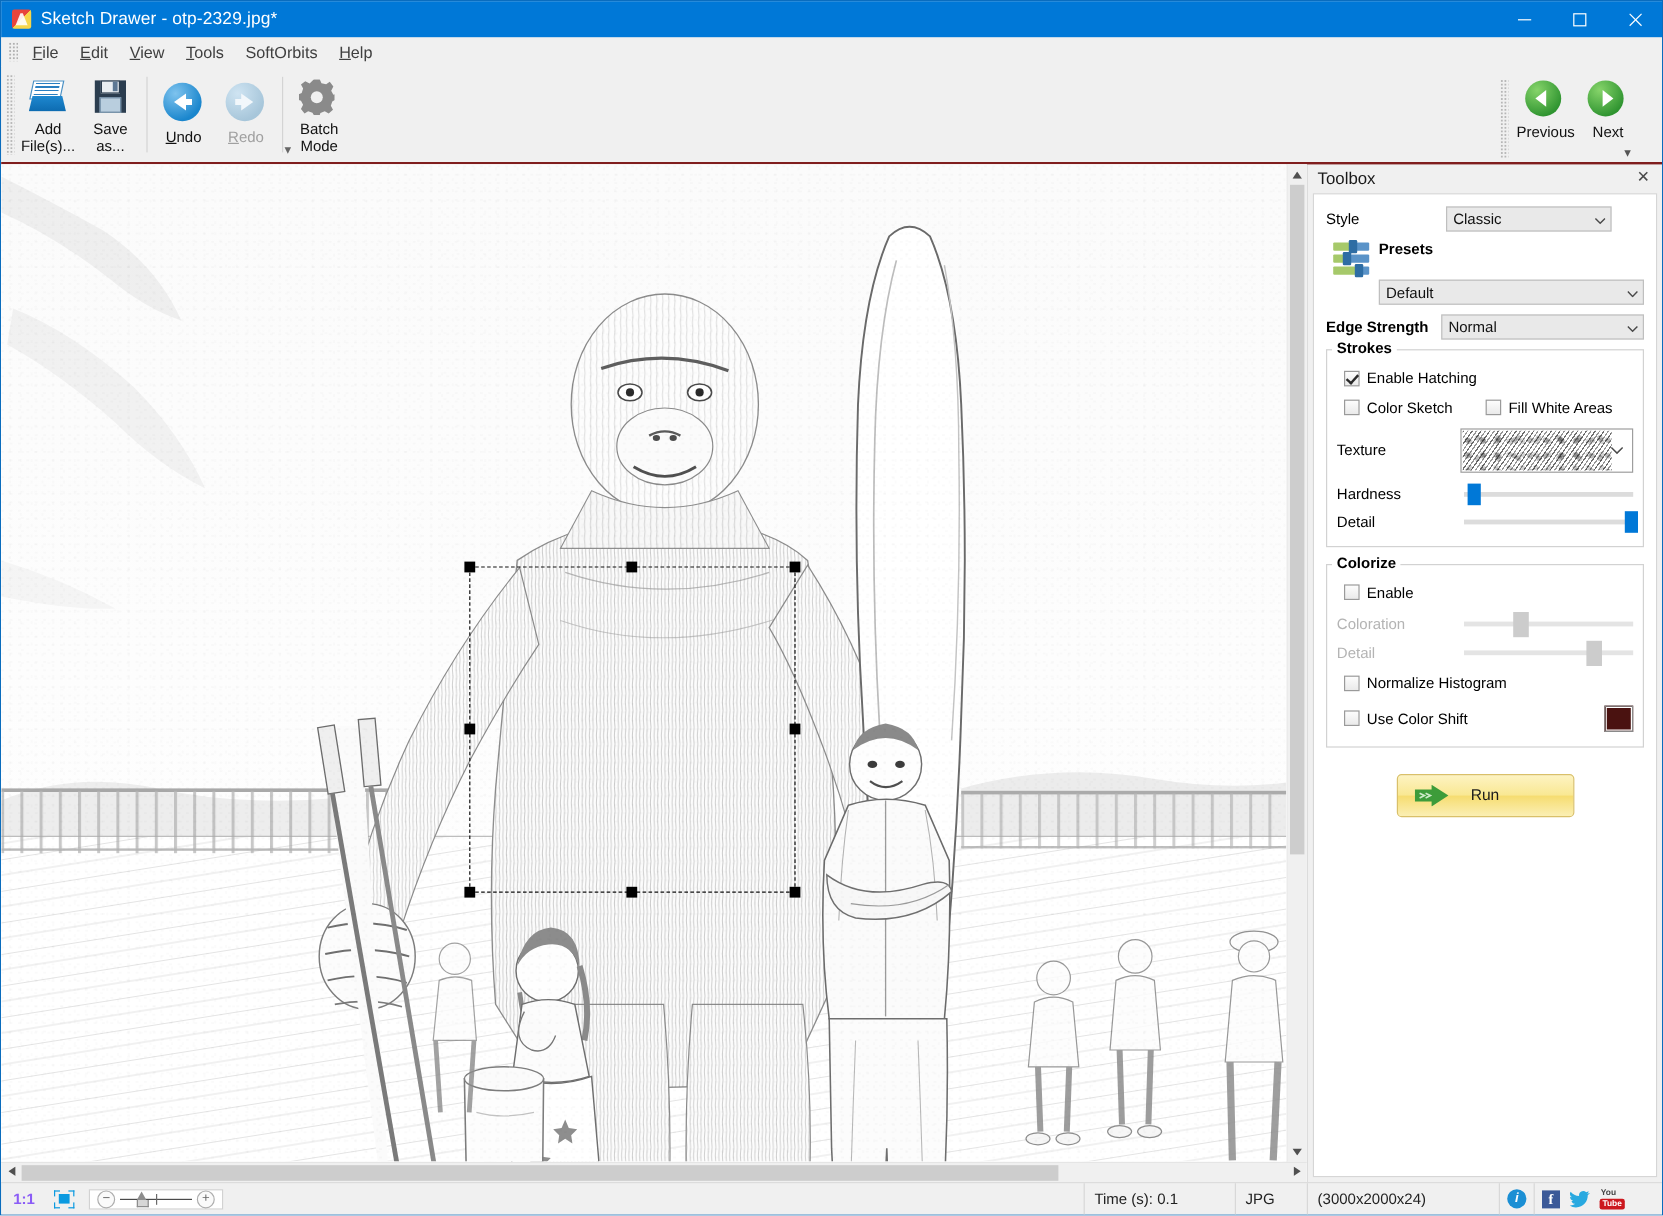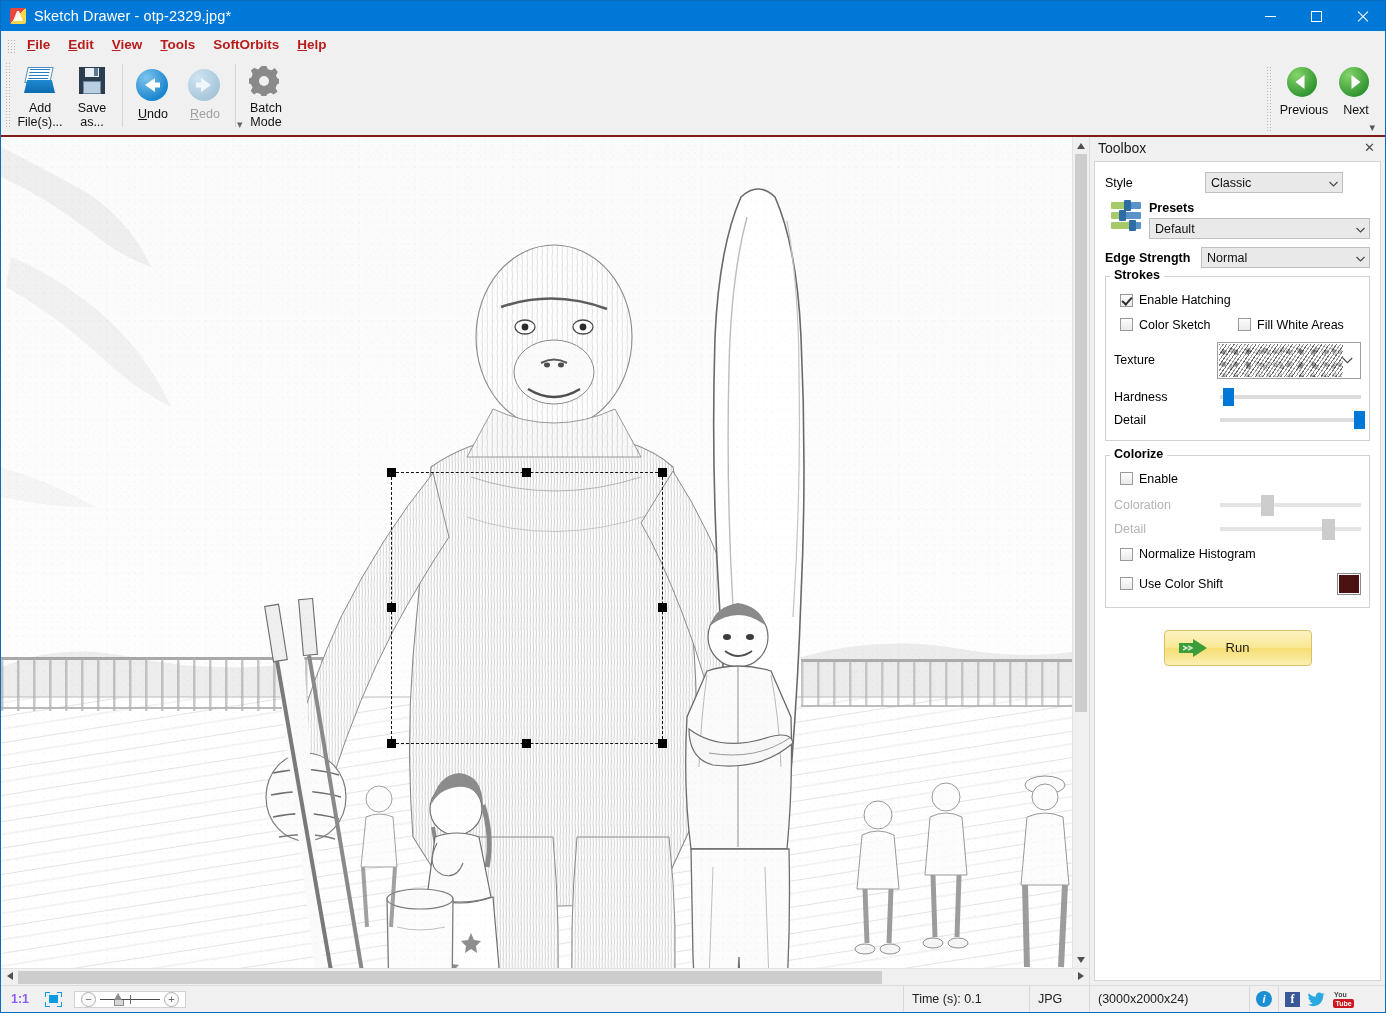--- a/index.html
+++ b/index.html
@@ -50,25 +50,24 @@
     content: ""; position: absolute; left: 0; top: 6px;
     width: 14px; height: 1px; background: #fff;
   }
   .glyph-close:before { transform: rotate(45deg); }
   .glyph-close:after  { transform: rotate(-45deg); }
 
   
   .menubar {
     height: 25px; min-height: 25px;
     background: #f0f0f0;
-    display: flex; align-items: flex-end;
+    display: flex; align-items: center;
     padding-left: 6px;
-    font-size: 13.5px; color: #b91c1c;
+    font-size: 13.5px; color: #404040;
     border-bottom: 1px solid #f0f0f0;
-    font-weight: bold;
   }
   .menu-grip {
     width: 8px; height: 16px; margin-right: 3px;
     background-image: radial-gradient(#b0b0b0 42%, transparent 43%);
     background-size: 3px 3px;
   }
   .menu-item {
     padding: 3px 9px; cursor: default; white-space: nowrap;
   }
   .menu-item u { text-decoration: underline; }
@@ -156,21 +155,21 @@
     clip-path: polygon(42% 0,58% 0,63% 11%,76% 14%,86% 7%,96% 20%,90% 32%,96% 43%,
                        100% 42%,100% 58%,93% 62%,89% 74%,95% 85%,83% 95%,72% 89%,
                        60% 94%,58% 100%,42% 100%,38% 93%,26% 89%,16% 95%,6% 83%,
                        12% 71%,6% 60%,0 58%,0 42%,8% 38%,12% 26%,6% 15%,18% 6%,30% 12%);
   }
   .ico-gear .hole {
     position: absolute; left: 50%; top: 50%; width: 10px; height: 10px;
     margin: -5px 0 0 -5px; border-radius: 50%; background: #f0f0f0;
   }
   
-  .tb-right { position: absolute; right: 6px; top: 0; display: flex; align-items: flex-start; padding-top: 4px; }
+  .tb-right { position: absolute; right: 22px; top: 0; display: flex; align-items: flex-start; padding-top: 4px; }
   .ico-nav { width: 30px; height: 30px; border-radius: 50%; position: relative;
     background: radial-gradient(circle at 33% 27%, #86d46a, #2f9430 75%); margin-top: 2px; }
   .ico-nav .tri {
     position: absolute; left: 50%; top: 50%; width: 0; height: 0;
     transform: translate(-50%,-50%);
     border-top: 7px solid transparent; border-bottom: 7px solid transparent;
   }
   .ico-nav.prev .tri { border-right: 9px solid #fff; margin-left: -2px; }
   .ico-nav.next .tri { border-left: 9px solid #fff; margin-left: 2px; }
   .tb-overflow {
@@ -864,21 +863,21 @@
         <div class="row" style="align-items:flex-start">
           <div class="presets-ico">
             <div class="track"></div>
               <div class="track"></div>
               <div class="track"></div>
             <div class="knob k1"></div>
               <div class="knob k2"></div>
               <div class="knob k3"></div>
           </div>
           <div style="display:flex;flex-direction:column;flex:1 1 auto;">
-            <div class="lbl b" style="width:auto;margin-bottom:3px">Presets</div>
+            <div class="lbl b" style="width:auto;margin-bottom:18px">Presets</div>
             <div class="cbo" style="width:100%">
               <span>Default</span>
               <span class="chev">
                 <svg class="chev-svg" width="9" height="6" viewBox="0 0 9 6">
                     <path d="M0.5 1 L4.5 5 L8.5 1" stroke="#4a4a4a" stroke-width="1.2" fill="none"></path>
                   </svg>
               </span>
             </div>
           </div>
         </div>

